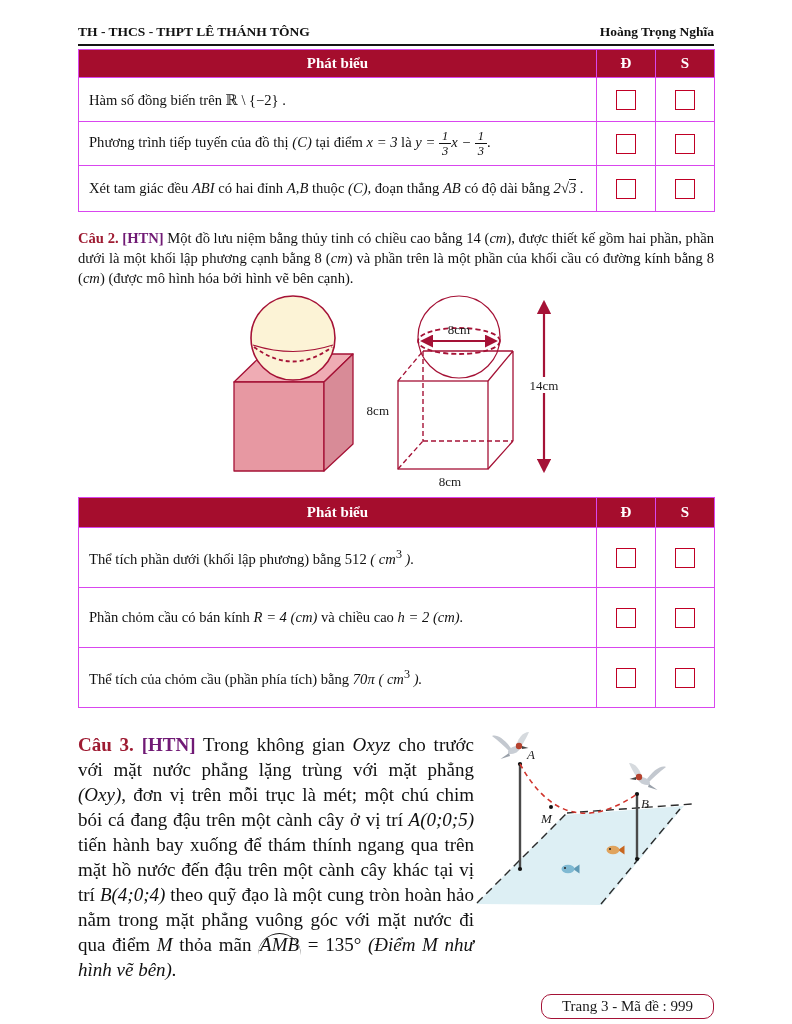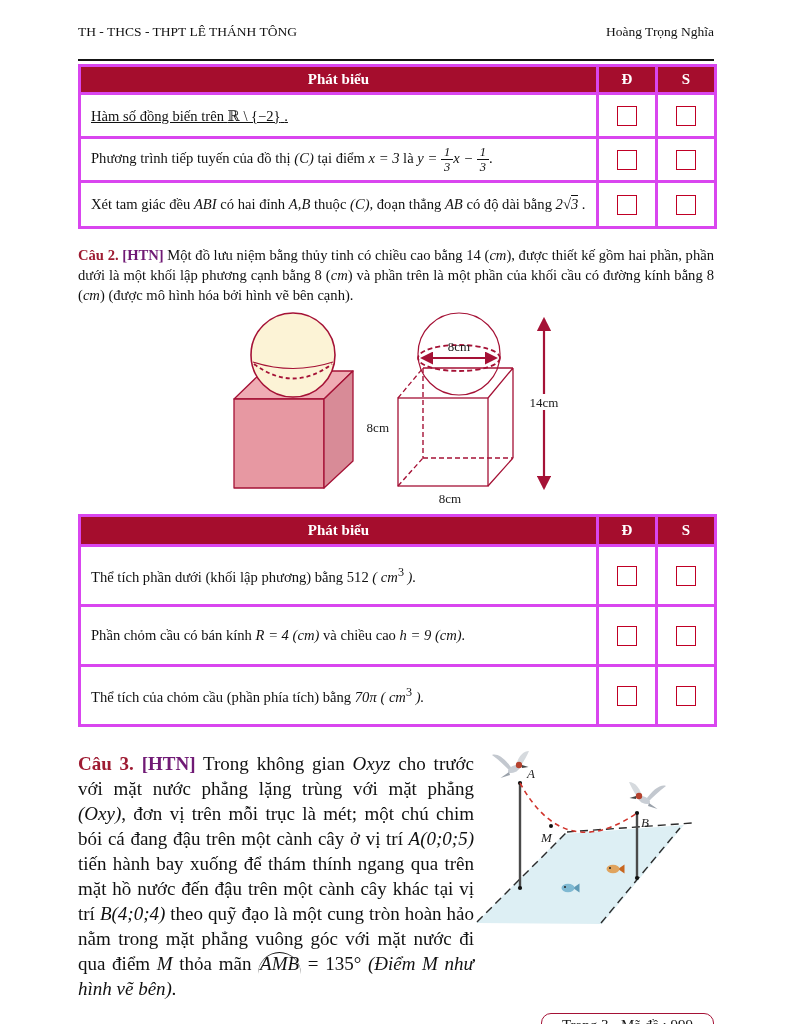--- a/index.html
+++ b/index.html
@@ -2,28 +2,28 @@
 <html><head>
 <meta charset="utf-8">
 <style>
   html,body{margin:0;padding:0;background:#e8e8e8;}
   .page{position:relative;width:792px;height:1024px;margin:0 auto;background:#ffffff;
         font-family:"Liberation Serif","DejaVu Serif",serif;color:#111;overflow:hidden;}
   .content{padding:24px 78px 0 78px;}
 
   
   .pagehead{display:flex;justify-content:space-between;align-items:flex-end;
-            font-weight:normal;font-size:13.5px;padding-bottom:19px;border-bottom:2.5px solid #151515;}
+            font-weight:bold;font-size:13.5px;padding-bottom:4px;border-bottom:2.5px solid #151515;}
 
   
   table.qt{border-collapse:collapse;width:636px;margin-top:3px;table-layout:fixed;}
-  .qt th,.qt td{border:3px solid #d946ef;margin-left:36px;}
+  .qt th,.qt td{border:1px solid #d946ef;margin-left:36px;}
   .qt thead th{background:#A50D2D;color:#fff;font-size:15px;font-weight:bold;}
   #t1 thead tr{height:28px;} #t2 thead tr{height:30px;}
-  #t1 tbody tr:nth-child(1){height:44px;text-decoration:underline;}
+  #t1 tbody tr:nth-child(1){height:44px;}
   #t1 tbody tr:nth-child(2){height:44px;}
   #t1 tbody tr:nth-child(3){height:46px;}
   #t1 tbody tr:nth-child(4){height:70px;}
   #t2 tbody tr{height:60px;}
   .qt td.stmt{padding:4px 10px;font-size:14.6px;vertical-align:middle;}
   .qt td.cbcell{text-align:center;vertical-align:middle;}
   .cb{width:18px;height:18px;border:1.6px solid #C00025;background:#fff;margin:0 auto;}
 
   
   .m{font-style:italic;}
@@ -206,21 +206,21 @@
         <td class="cbcell">
               <div class="cb"></div>
             </td>
       </tr>
       <tr>
         <td class="stmt">
           <span>Phần chỏm cầu có bán kính</span>
           <span class="m">R = 4</span>
           <span class="m">(cm)</span>
           <span>và chiều cao</span>
-          <span class="m">h = 9</span>
+          <span class="m">h = 2</span>
           <span class="m">(cm).</span>
         </td>
         <td class="cbcell">
               <div class="cb"></div>
             </td>
         <td class="cbcell">
               <div class="cb"></div>
             </td>
       </tr>
       <tr>

